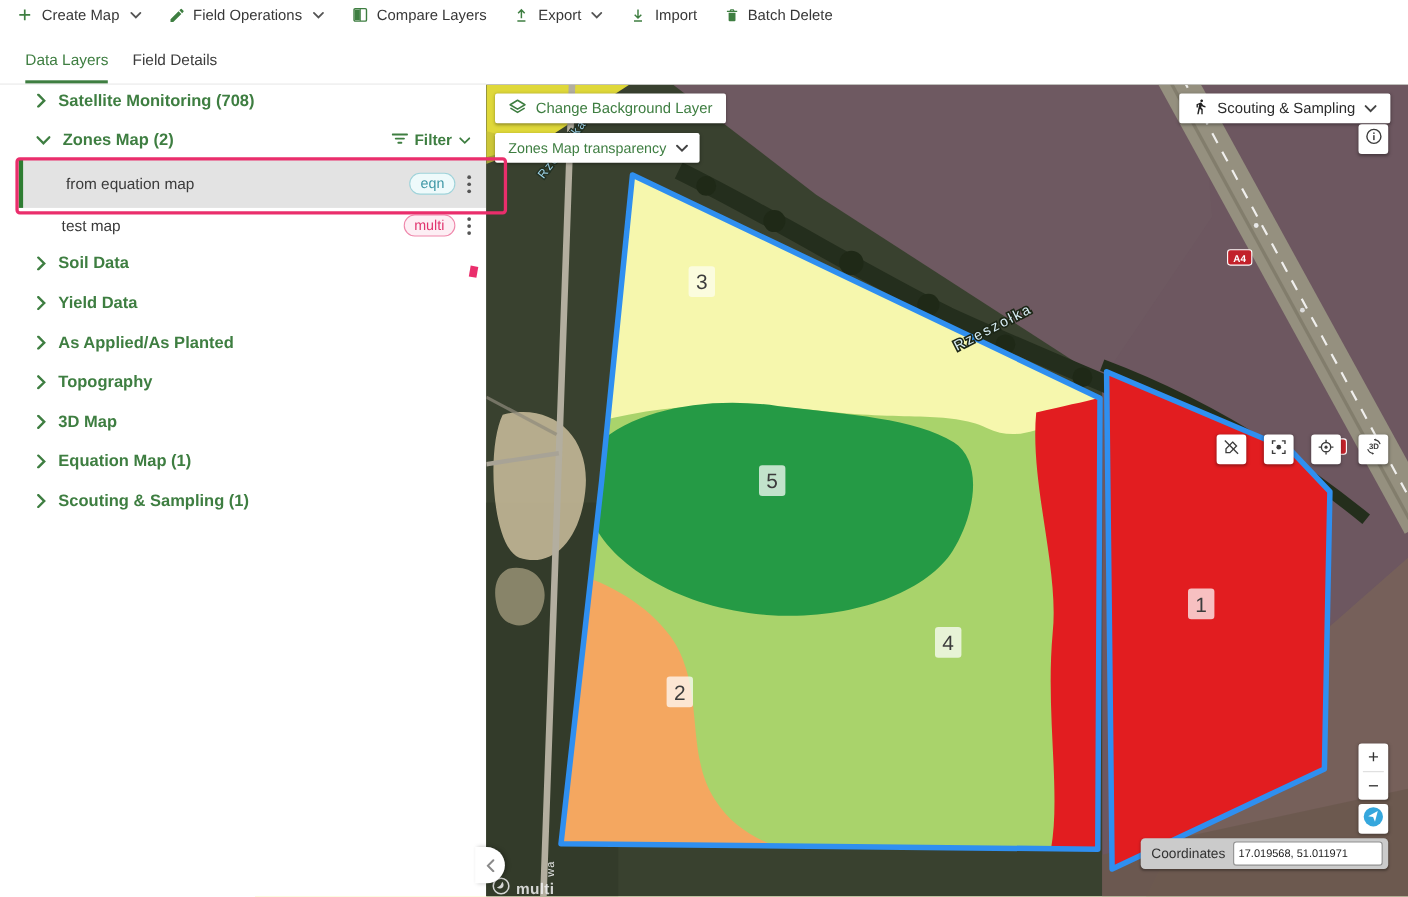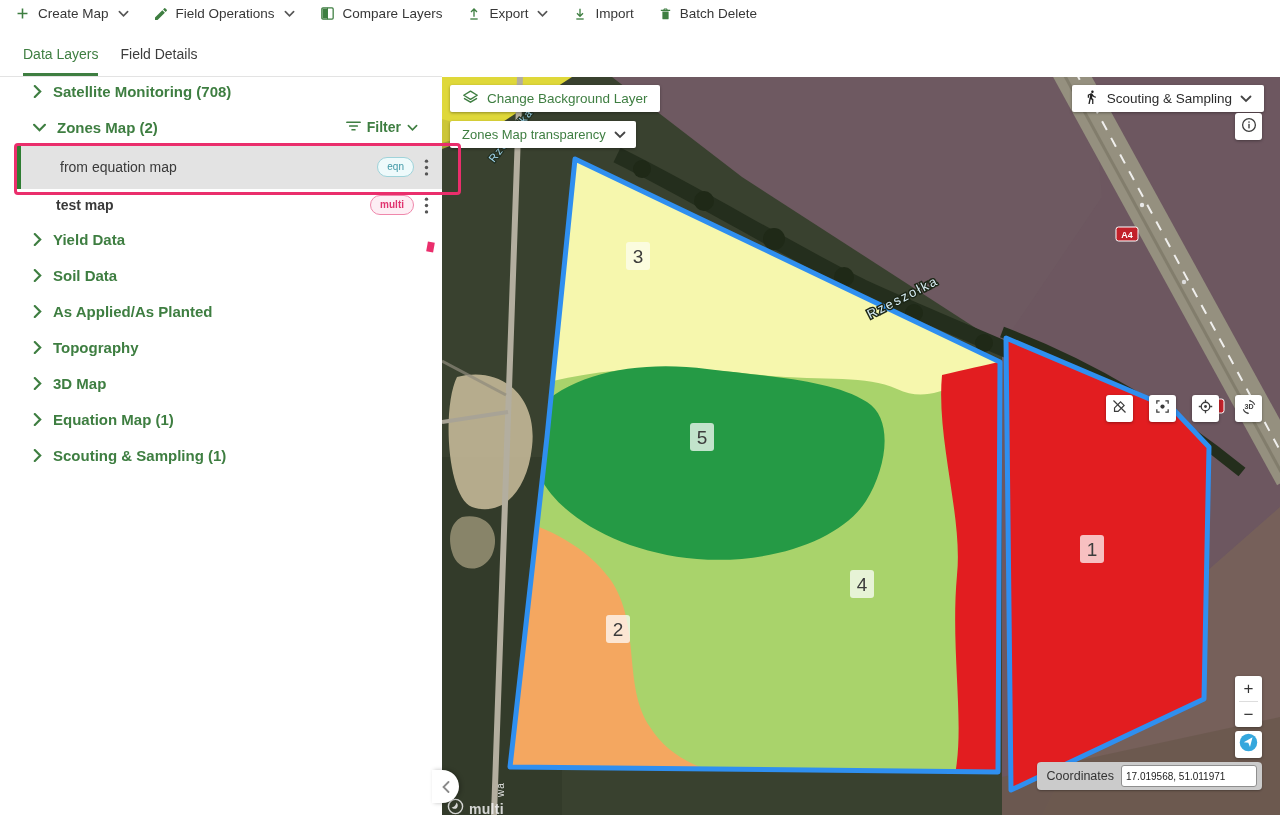--- a/index.html
+++ b/index.html
@@ -14,33 +14,33 @@
   .tool-item{display:flex;align-items:center;gap:7px;font-size:13.5px;color:#373737;cursor:pointer;white-space:nowrap;}
   .tool-item .g-ic{display:flex;color:#3e7e41;}
   .chev{display:flex;margin-left:2px;}
   
   .tabs{position:absolute;top:40px;left:23px;display:flex;gap:22px;}
   .tab{font-size:14px;color:#3c3c3c;padding:6px 0 11px 0;cursor:pointer;}
   .tab.active{color:#3e7e41;border-bottom:3px solid #3e7e41;}
   .tabs-divider{position:absolute;top:76px;left:0;width:442px;height:1px;background:#e3e3e3;}
   
   .sidebar{position:absolute;top:77px;left:0;width:442px;height:738px;background:#fff;box-sizing:border-box;}
-  .section-row{display:flex;align-items:center;gap:11px;padding-left:33px;padding-right:24px;
+  .section-row{display:flex;align-items:center;gap:11px;padding-left:33px;padding-right:14px;
     color:#3e7e41;font-size:15px;font-weight:600;cursor:pointer;box-sizing:border-box;}
   .section-row .chev-g{display:flex;color:#3e7e41;}
   .row-sat{height:28px;}
   .row-zones{height:36px;margin-top:4px;}
   .filter-group{margin-left:auto;display:flex;align-items:center;gap:6px;font-size:14px;font-weight:600;color:#3e7e41;cursor:pointer;}
   .list-row{display:flex;align-items:center;margin-left:17px;padding-right:13px;box-sizing:border-box;
     font-size:14px;color:#3a3a3a;cursor:pointer;}
   .list-row .row-label{padding-left:39px;}
   .row-selected{height:44px;background:#e3e3e3;border-left:4px solid #2e7d32;}
   .row-selected .row-label{}
-  .row-plain{height:32px;font-weight:bold;}
-  .badge{margin-left:auto;border-radius:11px;padding:1px 9px 2px 9px;font-size:10px;line-height:15px;border:1.5px solid;}
+  .row-plain{height:32px;}
+  .badge{margin-left:auto;border-radius:11px;padding:1px 9px 2px 9px;font-size:13px;line-height:15px;border:1.5px solid;}
   .badge-eqn{color:#3f98a6;border-color:#9fd3da;background:#eefafb;}
   .badge-multi{color:#e0346f;border-color:#ef87ab;background:#fdeef4;}
   .kebab{margin-left:10px;display:flex;cursor:pointer;}
   .section-list .section-row{height:36px;}
   .section-list{margin-top:0px;}
   
   .map{position:absolute;left:442px;top:77px;width:838px;height:738px;overflow:hidden;background:#39412f;}
   .map svg.base{position:absolute;left:0;top:0;}
   .map-btn{position:absolute;background:#fff;border-radius:2px;box-shadow:0 1px 3px rgba(0,0,0,.35);
     display:flex;align-items:center;gap:8px;height:27px;padding:0 12px;box-sizing:border-box;
@@ -212,29 +212,29 @@
     </span>
   </div>
 
   <div class="section-list">
     <div class="section-row">
       <span class="chev-g">
           <svg width="9" height="13" viewBox="0 0 8 12">
             <path d="M1.5 1l5 5-5 5" stroke="currentColor" stroke-width="2" fill="none" stroke-linecap="round"></path>
           </svg>
         </span>
+      <span>Soil Data</span>
+    </div>
+    <div class="section-row">
+      <span class="chev-g">
+          <svg width="9" height="13" viewBox="0 0 8 12">
+            <path d="M1.5 1l5 5-5 5" stroke="currentColor" stroke-width="2" fill="none" stroke-linecap="round"></path>
+          </svg>
+        </span>
       <span>Yield Data</span>
-    </div>
-    <div class="section-row">
-      <span class="chev-g">
-          <svg width="9" height="13" viewBox="0 0 8 12">
-            <path d="M1.5 1l5 5-5 5" stroke="currentColor" stroke-width="2" fill="none" stroke-linecap="round"></path>
-          </svg>
-        </span>
-      <span>Soil Data</span>
     </div>
     <div class="section-row">
       <span class="chev-g">
           <svg width="9" height="13" viewBox="0 0 8 12">
             <path d="M1.5 1l5 5-5 5" stroke="currentColor" stroke-width="2" fill="none" stroke-linecap="round"></path>
           </svg>
         </span>
       <span>As Applied/As Planted</span>
     </div>
     <div class="section-row">

